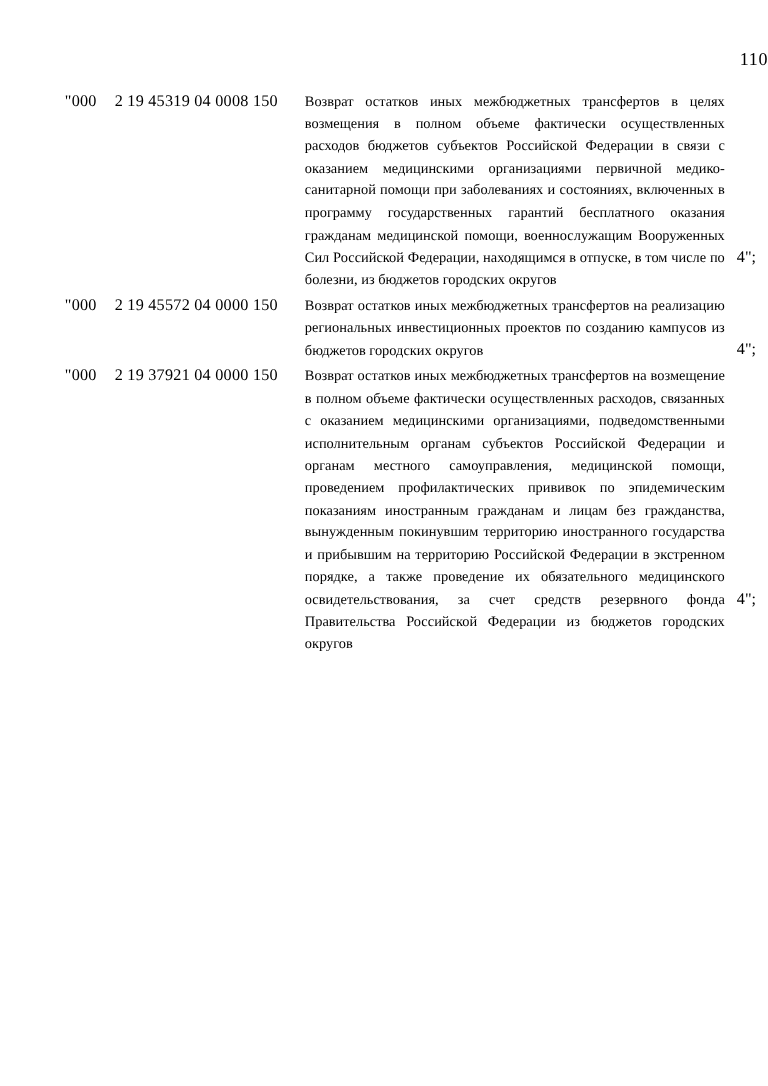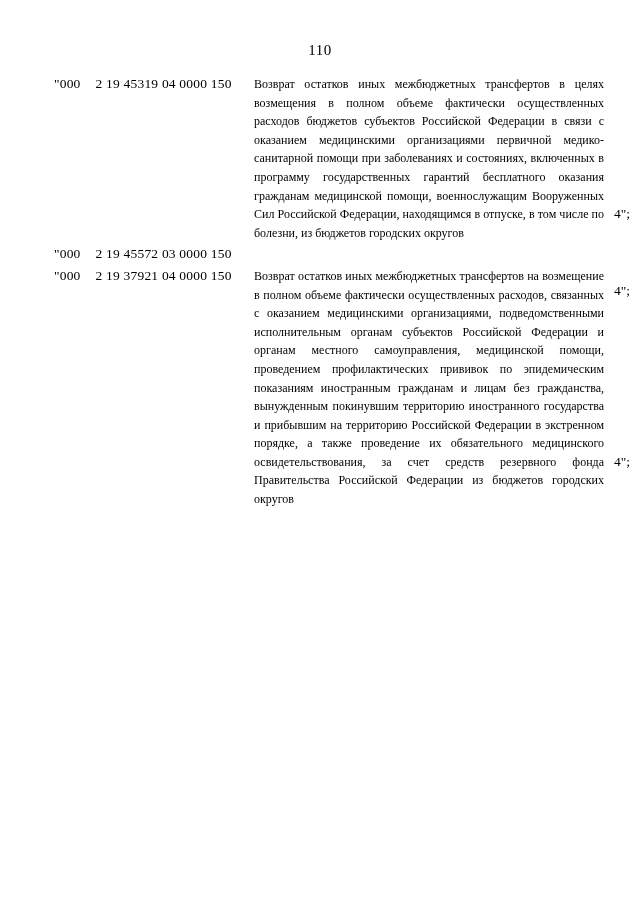--- a/index.html
+++ b/index.html
@@ -16,21 +16,21 @@
     overflow: hidden;
   }
   .page {
     width: 640px;
     height: 905px;
     position: relative;
     box-sizing: border-box;
     padding: 0;
   }
   .page-number {
-    text-align: center;
+    text-align: right;
     font-size: 15px;
     margin-top: 42px;
     margin-bottom: 16px;
     letter-spacing: 0.5px;
   }
   .entries {
     padding: 0 34px 0 54px;
   }
   .entry {
     display: flex;
@@ -74,32 +74,33 @@
 <body>
 
 <div class="page">
 
   <div class="page-number">110</div>
 
   <div class="entries">
 
     <div class="entry">
       <div class="entry-code">
-        <span class="quote">"000</span><span class="num">2 19 45319 04 0000 150</span>
+        <span class="quote">"000</span><span class="num">2 19 45319 04 0008 150</span>
       </div>
       <div class="entry-text">Возврат остатков иных межбюджетных трансфертов в целях возмещения в полном объеме фактически осуществленных расходов бюджетов субъектов Российской Федерации в связи с оказанием медицинскими организациями первичной медико-санитарной помощи при заболеваниях и состояниях, включенных в программу государственных гарантий бесплатного оказания гражданам медицинской помощи, военнослужащим Вооруженных Сил Российской Федерации, находящимся в отпуске, в том числе по болезни, из бюджетов городских округов</div>
       <div class="entry-tail" style="top: 130px;">4";</div>
     </div>
 
     <div class="spacer-sm"></div>
 
     <div class="entry">
       <div class="entry-code">
-        <span class="quote">"000</span><span class="num">2 19 45572 03 0000 150</span>
+        <span class="quote">"000</span><span class="num">2 19 45572 04 0000 150</span>
       </div>
+      <div class="entry-text">Возврат остатков иных межбюджетных трансфертов на реализацию региональных инвестиционных проектов по созданию кампусов из бюджетов городских округов</div>
       <div class="entry-tail" style="top: 37px;">4";</div>
     </div>
 
     <div class="spacer-sm"></div>
 
     <div class="entry">
       <div class="entry-code">
         <span class="quote">"000</span><span class="num">2 19 37921 04 0000 150</span>
       </div>
       <div class="entry-text">Возврат остатков иных межбюджетных трансфертов на возмещение в полном объеме фактически осуществленных расходов, связанных с оказанием медицинскими организациями, подведомственными исполнительным органам субъектов Российской Федерации и органам местного самоуправления, медицинской помощи, проведением профилактических прививок по эпидемическим показаниям иностранным гражданам и лицам без гражданства, вынужденным покинувшим территорию иностранного государства и прибывшим на территорию Российской Федерации в экстренном порядке, а также проведение их обязательного медицинского освидетельствования, за счет средств резервного фонда Правительства Российской Федерации из бюджетов городских округов</div>

